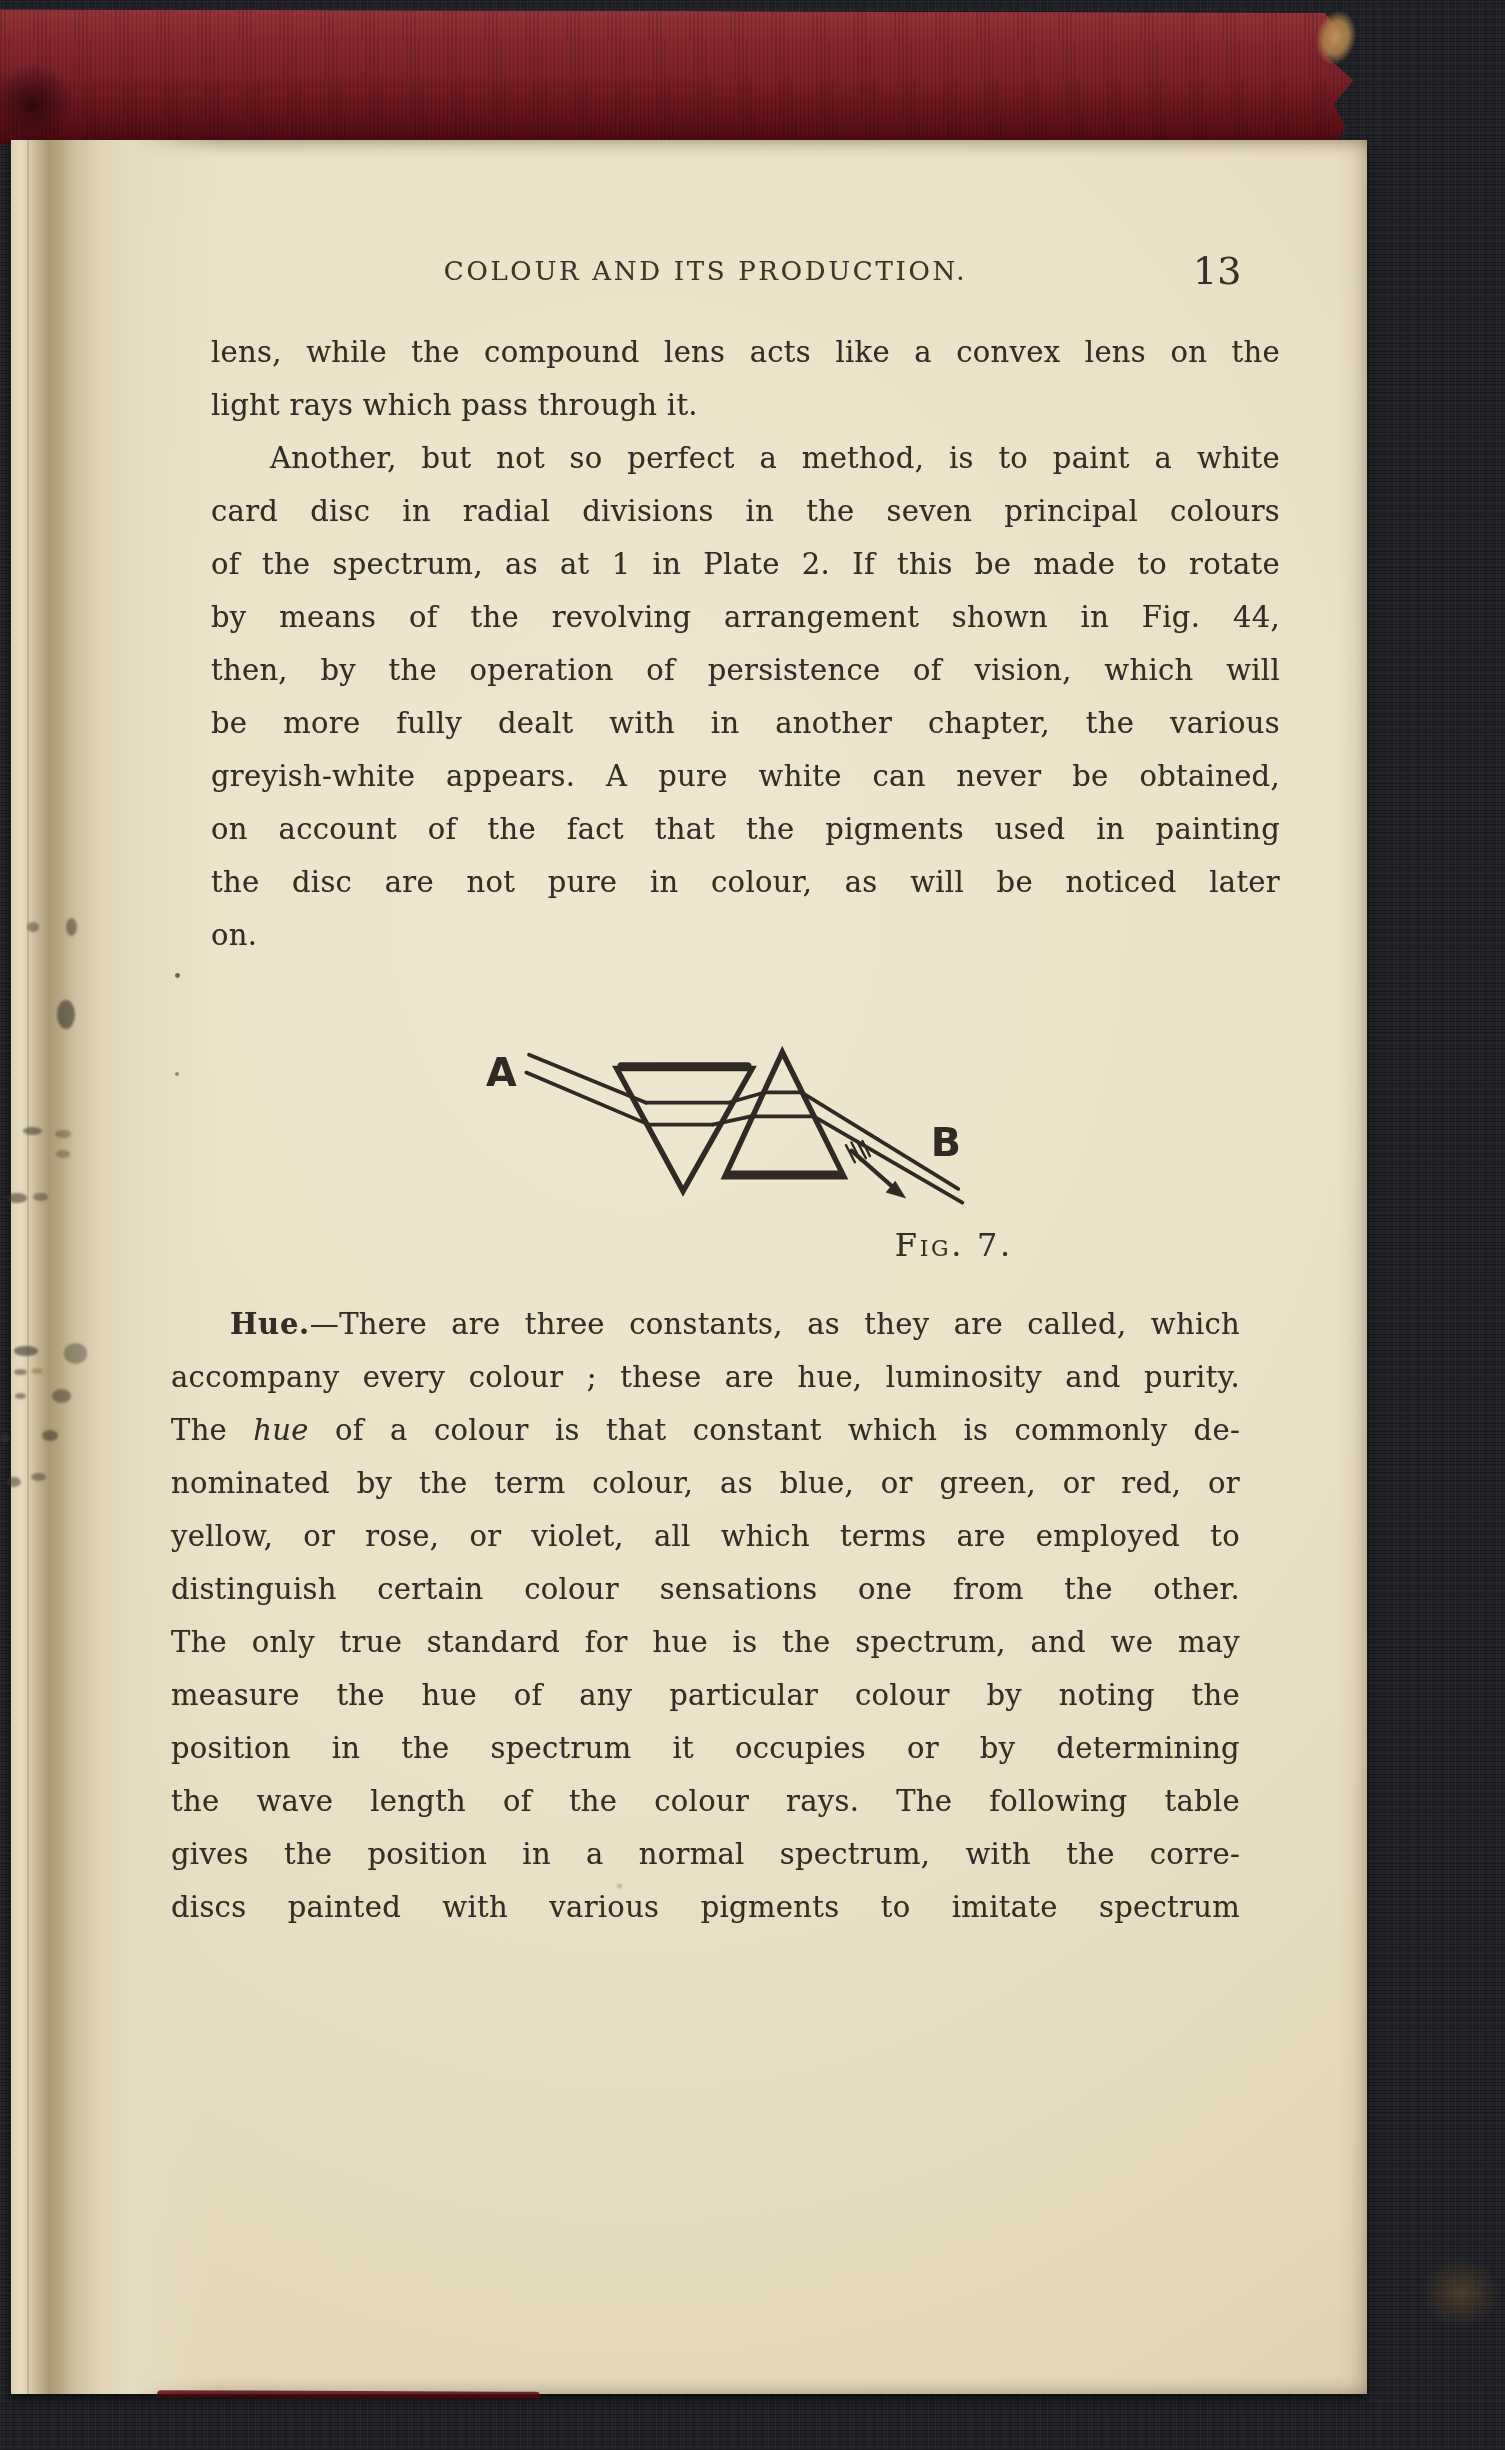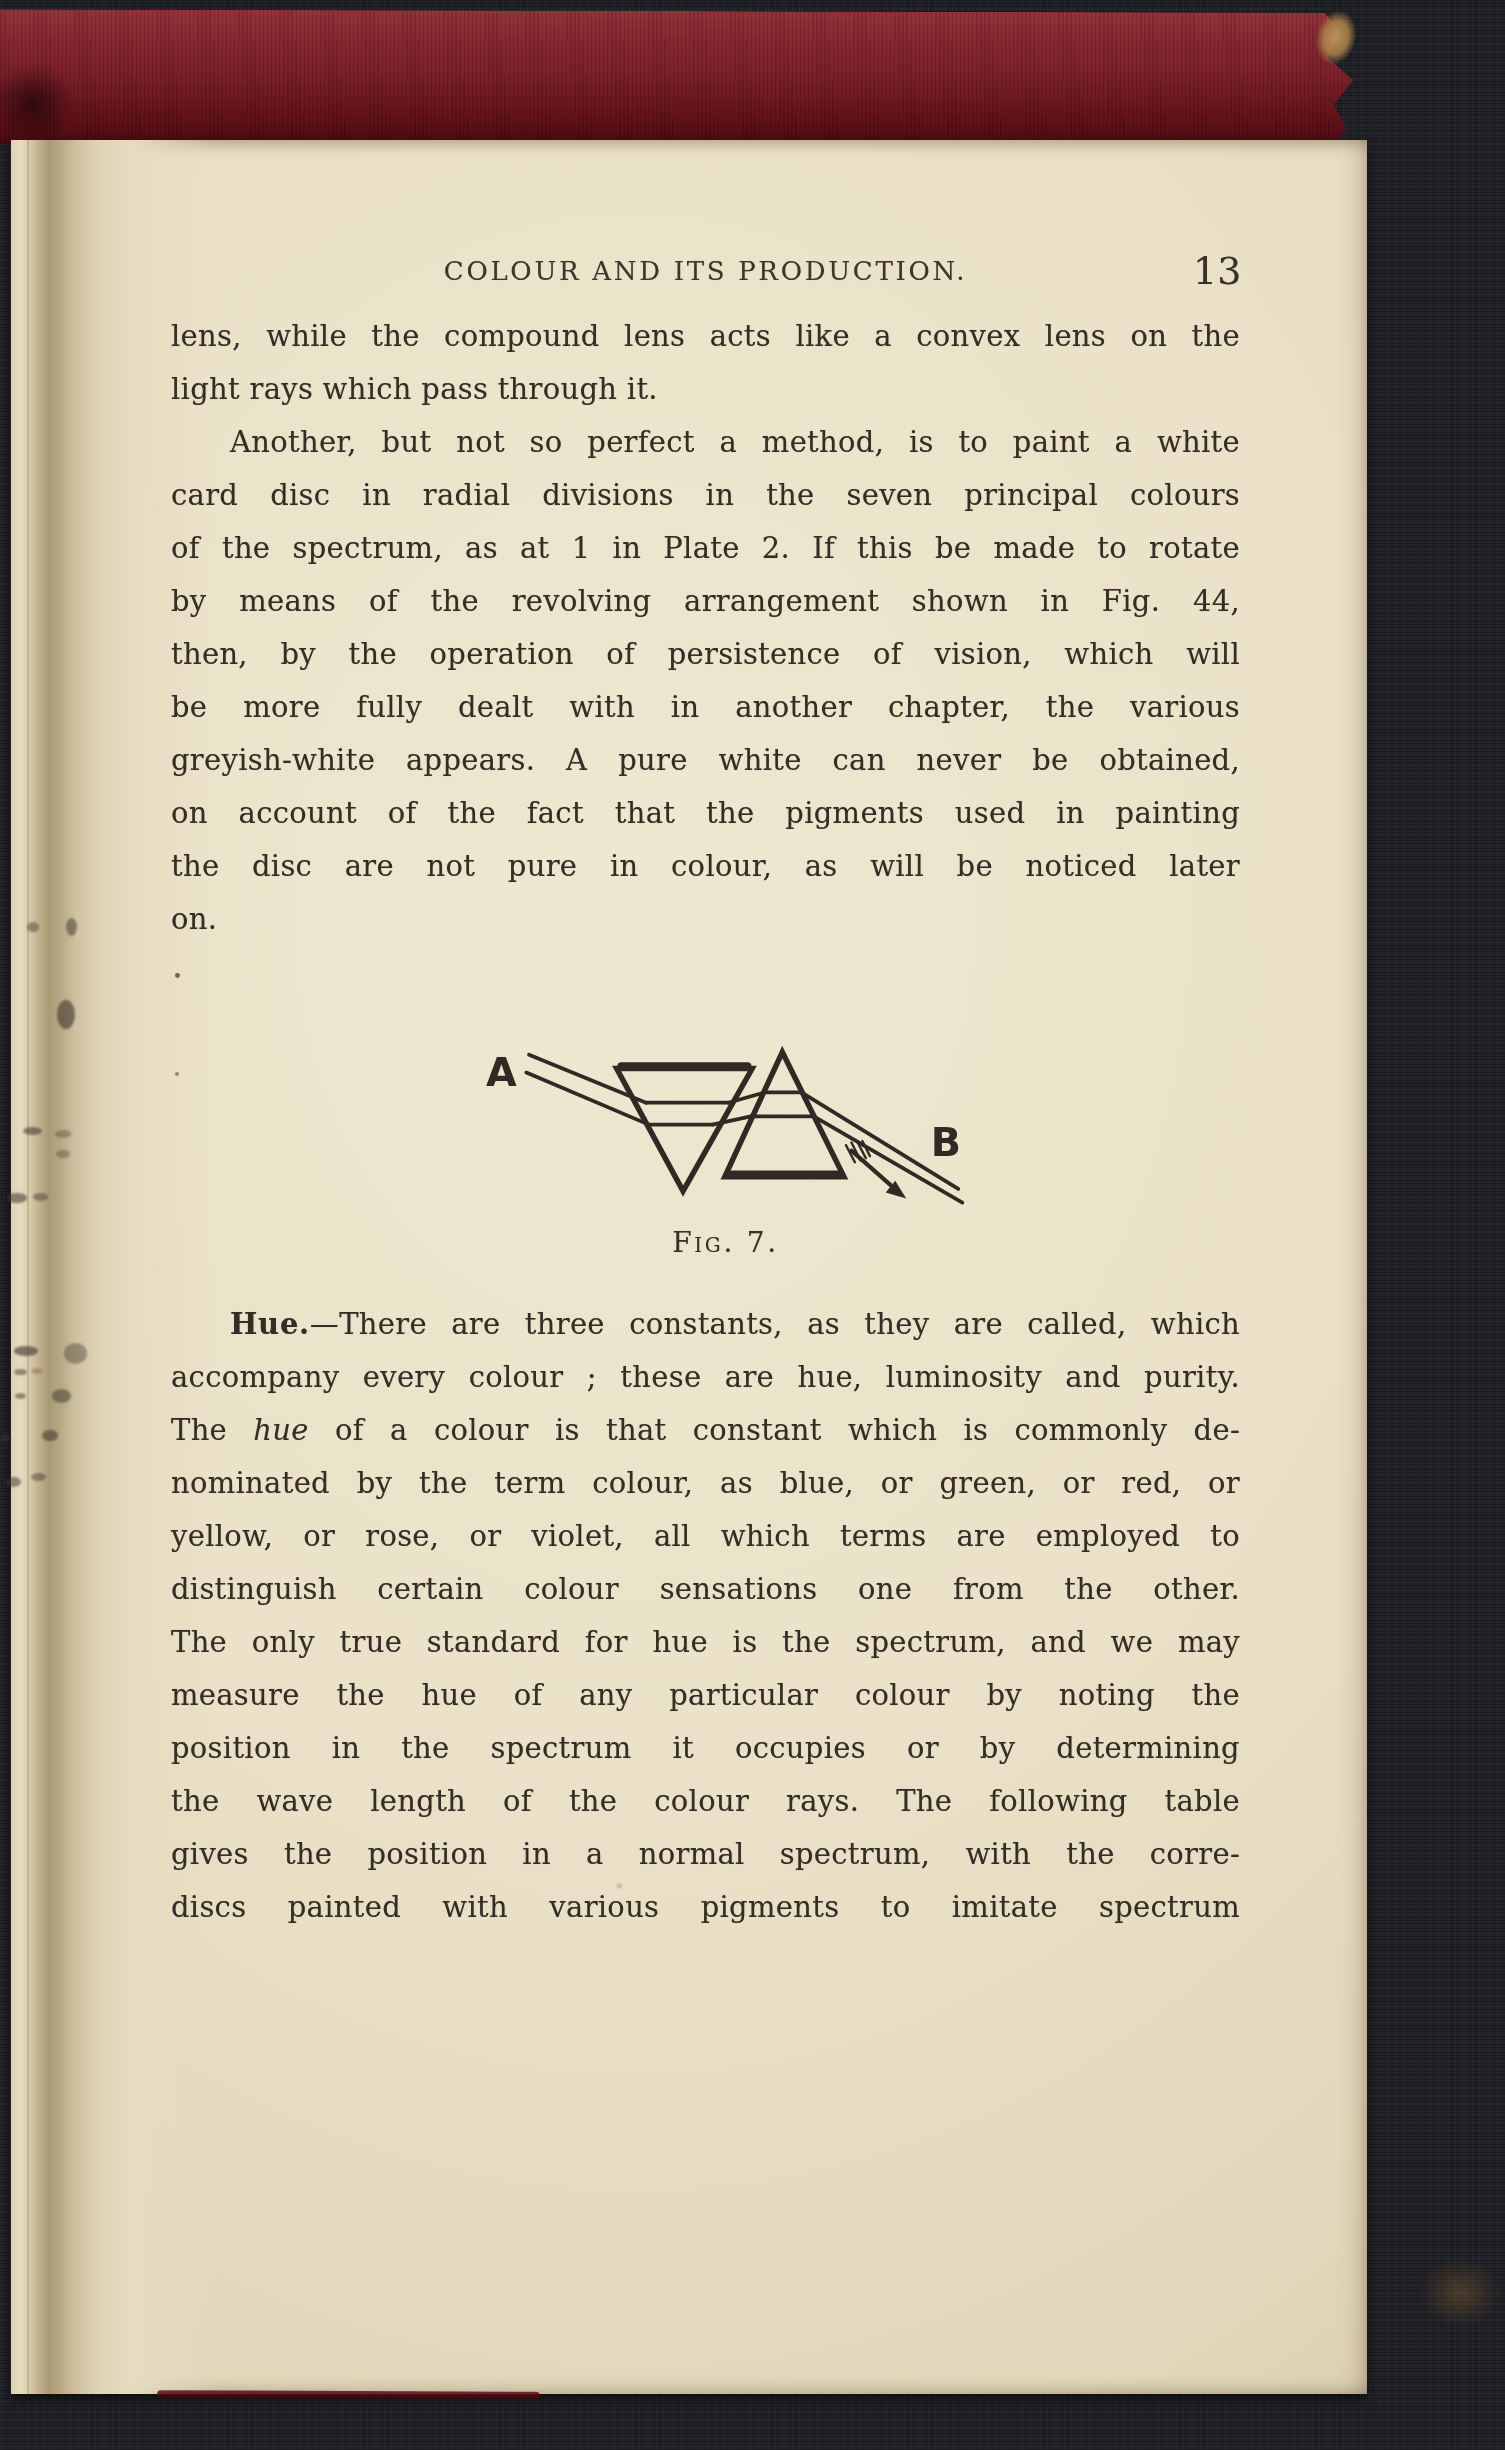--- a/index.html
+++ b/index.html
@@ -69,32 +69,32 @@
   }
   .page-num{
     position:absolute;left:1193px;top:252px;width:62px;
     font-size:38px;line-height:1;color:#35302a;text-shadow:0 0 0.7px rgba(53,48,42,.3);
   }
   .textblock{
     position:absolute;left:171px;width:1069px;color:#332d25;
     font-size:29px;line-height:53px;letter-spacing:0.3px;
     text-shadow:0 0 0.7px rgba(51,45,37,.35);
   }
-  .tb1{top:310px;}
+  .tb1{top:326px;margin-left:40px;}
   .tb2{top:1298px;}
   .ln{text-align:justify;text-align-last:justify;white-space:normal;}
   .ln.end{text-align-last:left;}
   .ln.ind{text-indent:59px;}
   .lead{font-weight:700;letter-spacing:0.7px;}
   .it{font-style:italic;}
   
   .fig-svg{position:absolute;left:438px;top:1026px;width:575px;height:226px;}
   .fig-caption{
-    position:absolute;left:438px;top:1226px;width:575px;text-align:center;
-    font-variant:small-caps;font-size:28px;letter-spacing:2.7px;color:#35302a;
+    position:absolute;left:438px;top:1226px;width:575px;text-align:right;
+    font-variant:small-caps;font-size:32px;letter-spacing:2.7px;color:#35302a;
     text-shadow:0 0 0.7px rgba(53,48,42,.3);
   }
   
   .speck{position:absolute;border-radius:50%;background:#3a342a;filter:blur(0.8px);}
   .speck.tan{background:#8a6b3f;}
 </style>
 </head>
 <body>
 
 <div id="stage">

